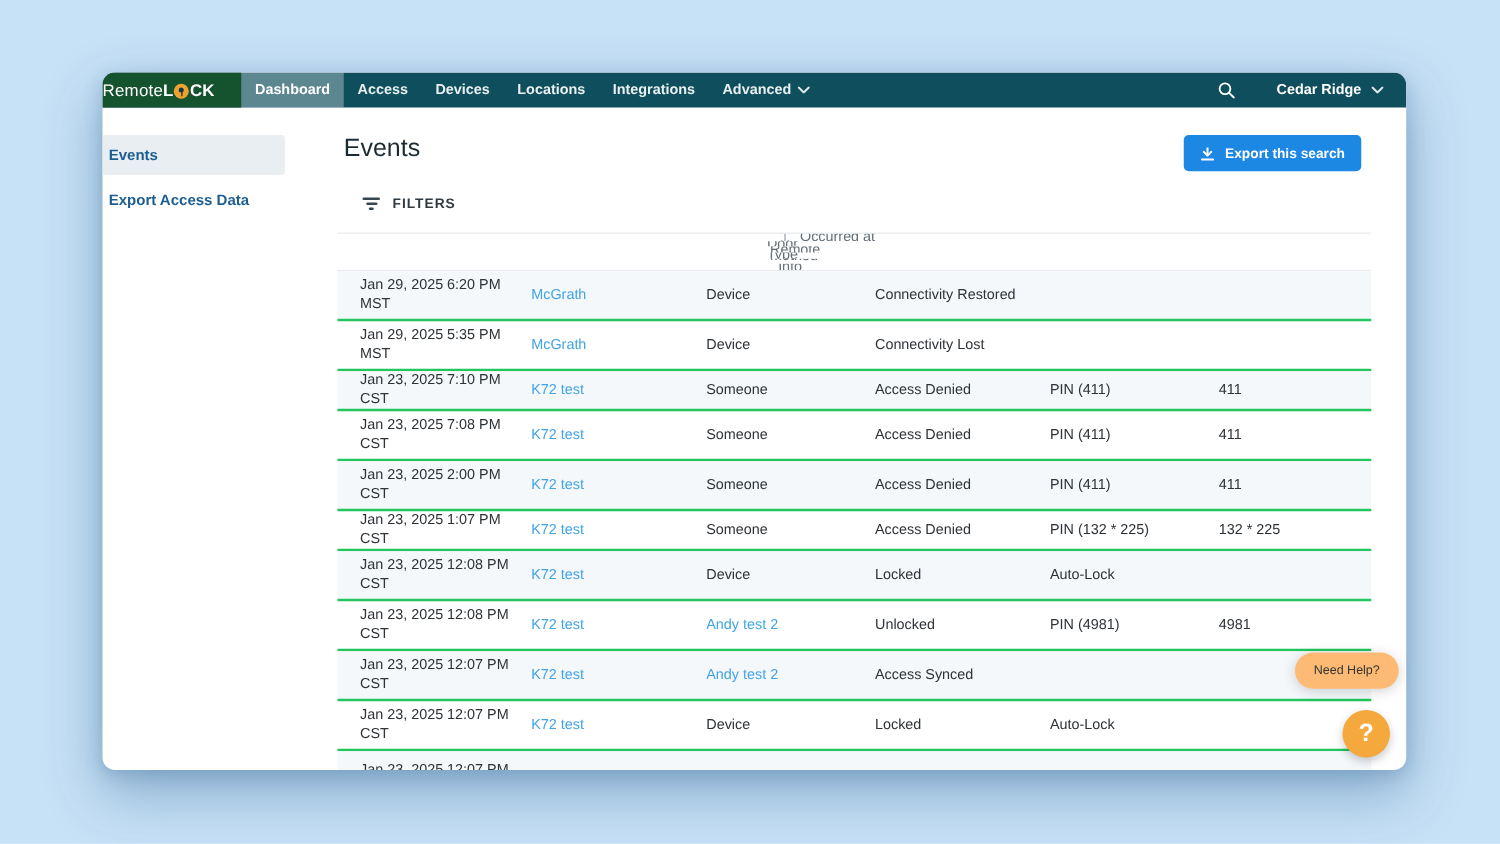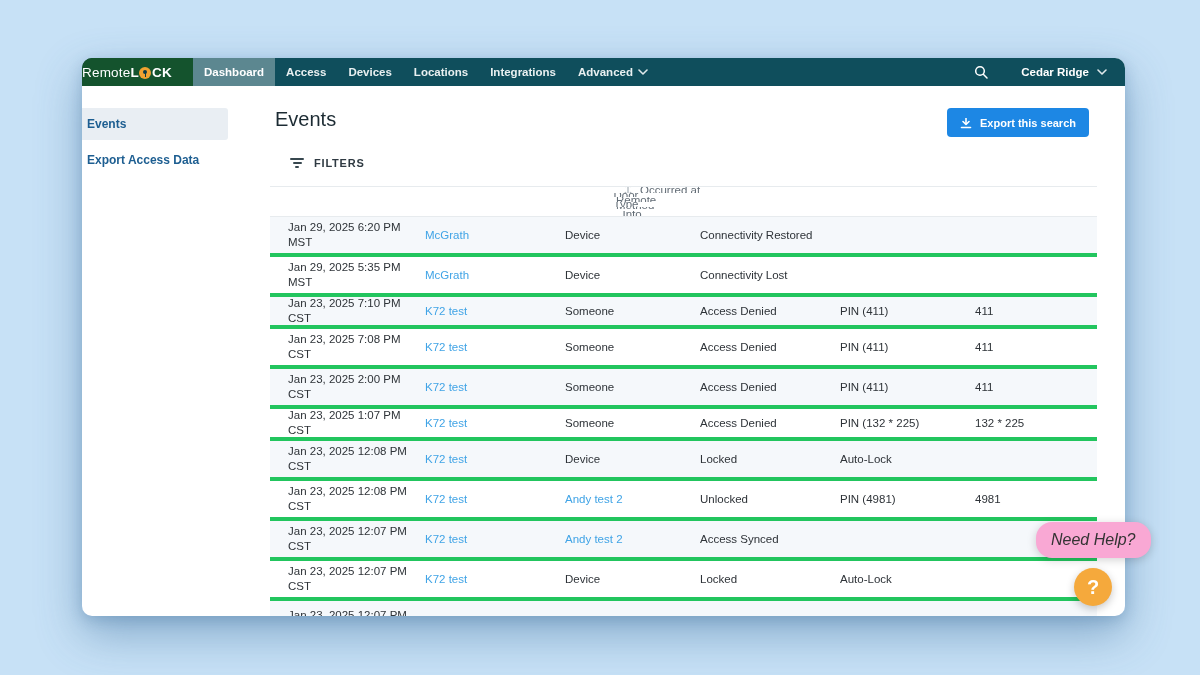--- a/index.html
+++ b/index.html
@@ -53,35 +53,35 @@
   .filter-icon { display:flex; flex-direction:column; align-items:center; gap:2.5px; width:14px; }
   .filter-icon i { display:block; height:1.8px; background:#37474f; border-radius:1px; }
   .filter-icon i:nth-child(1){ width:14px; } .filter-icon i:nth-child(2){ width:9px; }
   .filter-icon i:nth-child(3){ width:4.5px; }
 
   
   .table { margin:17px 0 0 12px; width:827px; border-top:1px solid #e7ebee; font-size:11.5px; }
   .thead { display:flex; height:30px; align-items:center; border-bottom:1px solid #e7ebee;
            color:#636d76;flex-direction:column; }
   .hcell { display:flex; align-items:center; gap:6px; }
-  .trow { display:flex; align-items:center; border-bottom:4px solid #22c55e; color:#2e3338; }
+  .trow { display:flex; align-items:center; border-bottom:2px solid #22c55e; color:#2e3338; }
   .trow.tint { background:#f5f8fb; }
   .trow.h40 { height:40px; } .trow.h32 { height:32px; }
   .cell { overflow:hidden; }
   .c0 { width:155px; padding-left:18px; } .thead .c0 { padding-left:16px; }
   .c1 { width:140px; } .c2 { width:135px; } .c3 { width:140px; } .c4 { width:135px;align-items:flex-end; }
   .c5 { width:122px; }
   .dline { display:block; line-height:15px; }
   .link { color:#41a4e6; cursor:pointer; }
   .sort-icon { display:flex; align-items:center; color:#aab2b9; }
 
   
-  .help-bubble { position:absolute; left:1036px; top:522px; background:#f9a8d4; border-radius:16px;
-                 padding:9px 15px; font-size:16px; color:#333; white-space:nowrap;
-                 box-shadow:0 2px 10px rgba(0,0,0,.18);font-style:italic; }
+  .help-bubble { position:absolute; left:1036px; top:522px; background:#fdba74; border-radius:16px;
+                 padding:9px 15px; font-size:10px; color:#333; white-space:nowrap;
+                 box-shadow:0 2px 10px rgba(0,0,0,.18); }
   .help-btn { position:absolute; left:1074px; top:568px; width:38px; height:38px; border-radius:50%;
               background:#f5a93c; border:none; color:#fff; font-size:20px; font-weight:700;
               font-family:inherit; cursor:pointer; box-shadow:0 3px 8px rgba(0,0,0,.22); }
 </style>
 </head>
 <body>
 
 <div class="window">
 
   <header class="navbar">

